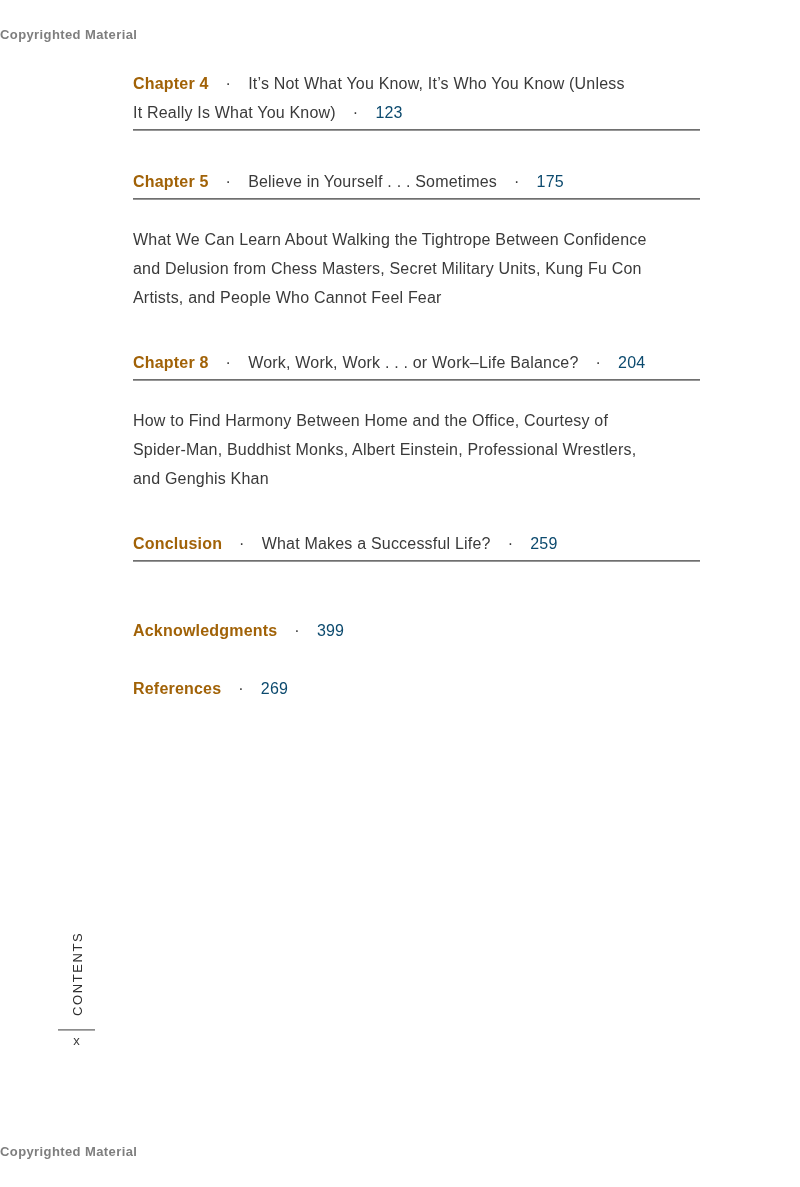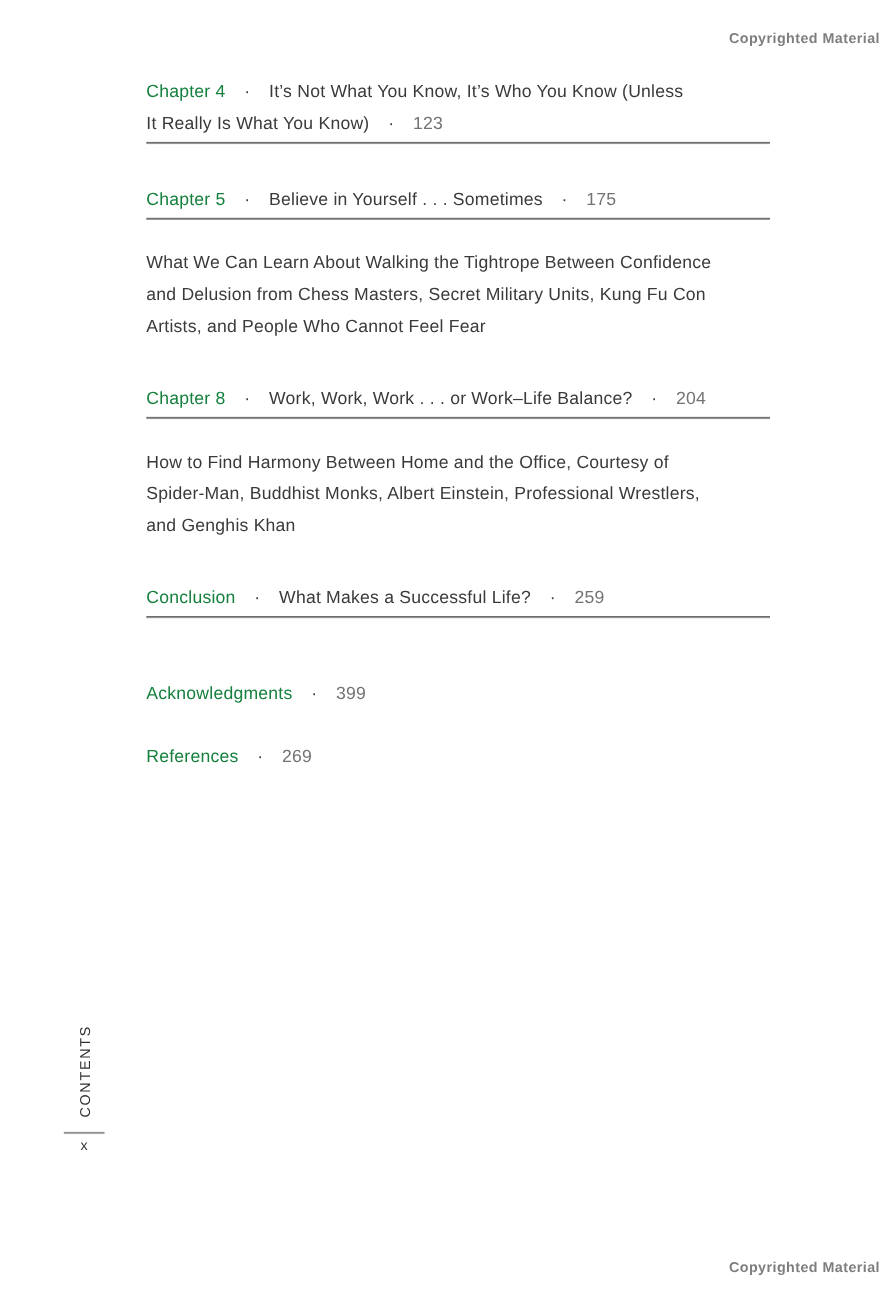--- a/index.html
+++ b/index.html
@@ -10,21 +10,21 @@
     height: 1187px;
     background: #ffffff;
     font-family: "Liberation Sans", "DejaVu Sans", sans-serif;
     color: #3a3a3a;
     overflow: hidden;
   }
   .notice {
     position: absolute;
     left: 0;
     width: 800px;
-    text-align: right;
+    text-align: left;
     font-size: 13px;
     font-weight: bold;
     letter-spacing: 0.4px;
     color: #7e7e7e;
   }
   .notice.top { top: 27px; }
   .notice.bottom { top: 1144px; }
 
   .content {
     position: absolute;
@@ -33,30 +33,30 @@
     width: 567px;
   }
   .entry-heading {
     font-size: 16px;
     line-height: 29px;
     letter-spacing: 0.2px;
     color: #3a3a3a;
   }
   .entry-heading .label,
   .bm-heading .label {
-    font-weight: normal;
-    color: #15803d;
+    font-weight: bold;
+    color: #a16207;
     text-align: center;
   }
   .sep {
     margin: 0 17px;
     color: #3a3a3a;
   }
   .title { white-space: pre-wrap; }
-  .pagenum { color: #737373; }
+  .pagenum { color: #0c4a6e; }
   .entry-rule {
     margin-top: 2px;
     height: 2px;
     background: linear-gradient(to bottom, #5c5c5c, #aaaaaa);
   }
   .entry-desc {
     margin-top: 25px;
     font-size: 16px;
     line-height: 29px;
     letter-spacing: 0.2px;

